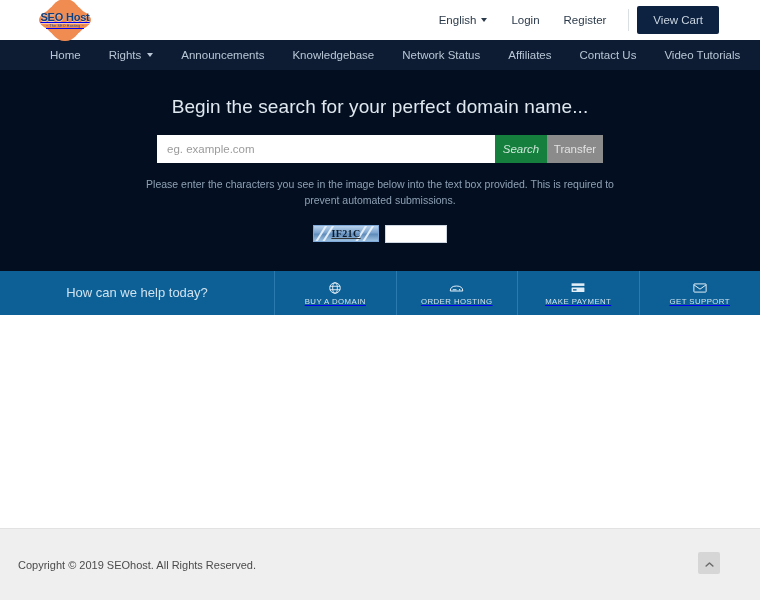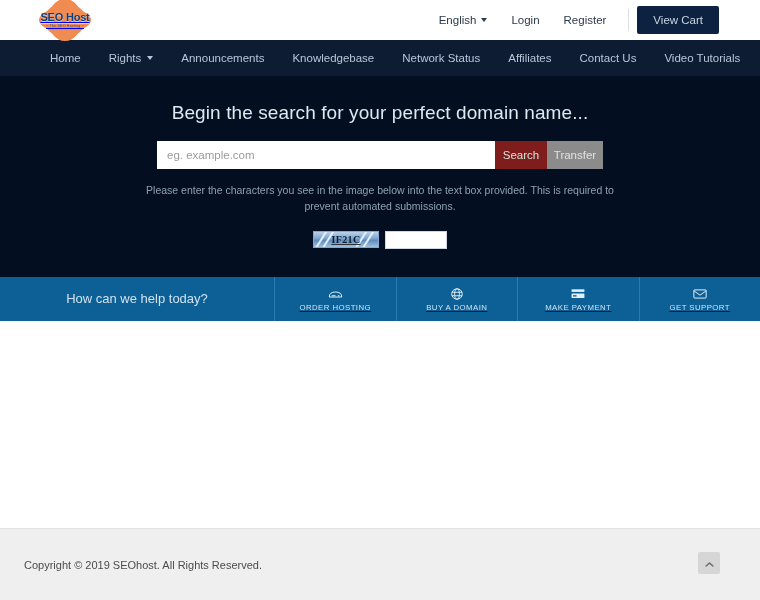--- a/index.html
+++ b/index.html
@@ -117,21 +117,21 @@
     border: none;
     border-radius: 2px;
     padding: 8px 16px;
     cursor: pointer;
     font-family: inherit;
     white-space: nowrap;
   }
 
   
   .mainnav {
-    height: 36px;
+    height: 30px;
     background: #0d1c33;
     display: flex;
     align-items: center;
     padding: 0 38px;
     flex: 0 0 auto;
   }
   .nav-items { display: flex; align-items: center; }
   .nav-link {
     color: #b9c6d6;
     font-size: 11.5px;
@@ -178,21 +178,21 @@
   }
   .search-input::placeholder { color: #9b9b9b; }
   .btn-search, .btn-transfer {
     border: none;
     font-family: inherit;
     font-size: 11.5px;
     cursor: pointer;
     width: 52px;
     white-space: nowrap;
   }
-  .btn-search { background: #7f1d1d; color: #cfe6da; }
+  .btn-search { background: #15803d; color: #cfe6da; font-style: italic; }
   .btn-transfer { background: #8b8b8b; color: #e2e2e2; width: 56px; }
 
   .captcha-note {
     color: #8fa0b4;
     font-size: 10.5px;
     line-height: 1.55;
     width: 470px;
     margin: 13px auto 16px;
   }
 
@@ -288,21 +288,21 @@
   
   .content { flex: 1 1 auto; background: #ffffff; }
 
   
   .footer {
     height: 72px;
     background: #efefef;
     border-top: 1px solid #e2e2e2;
     display: flex;
     align-items: center;
-    padding: 0 24px;
+    padding: 0 18px;
     flex: 0 0 auto;
     position: relative;
   }
   .footer-text { font-size: 11px; color: #4b4b4b; }
   .scroll-top {
     position: absolute;
     right: 40px;
     top: 23px;
     width: 22px;
     height: 22px;
@@ -399,39 +399,39 @@
       </div>
       <input class="captcha-input" type="text" placeholder="" style="">
     </div>
   </section>
 
   <section class="helpbar">
     <div class="help-title">How can we help today?</div>
 
     <a class="help-action" href="#">
       <span class="ico">
-        <svg width="15" height="13" viewBox="0 0 24 20" fill="none" stroke="#e3eff8" stroke-width="1.6">
-          <path d="M2 14 Q2 6 12 6 Q22 6 22 14 Z"></path>
-          <line x1="6" y1="12" x2="12" y2="12"></line>
-          <circle cx="17" cy="12" r="1.2" fill="#e3eff8" stroke="none"></circle>
-        </svg>
-      </span>
-      <span class="lbl">ORDER HOSTING</span>
-    </a>
-
-    <a class="help-action" href="#">
-      <span class="ico">
         <svg width="14" height="14" viewBox="0 0 24 24" fill="none" stroke="#e3eff8" stroke-width="1.6">
           <circle cx="12" cy="12" r="9"></circle>
           <ellipse cx="12" cy="12" rx="4" ry="9"></ellipse>
           <line x1="3" y1="9" x2="21" y2="9"></line>
           <line x1="3" y1="15" x2="21" y2="15"></line>
         </svg>
       </span>
       <span class="lbl">BUY A DOMAIN</span>
+    </a>
+
+    <a class="help-action" href="#">
+      <span class="ico">
+        <svg width="15" height="13" viewBox="0 0 24 20" fill="none" stroke="#e3eff8" stroke-width="1.6">
+          <path d="M2 14 Q2 6 12 6 Q22 6 22 14 Z"></path>
+          <line x1="6" y1="12" x2="12" y2="12"></line>
+          <circle cx="17" cy="12" r="1.2" fill="#e3eff8" stroke="none"></circle>
+        </svg>
+      </span>
+      <span class="lbl">ORDER HOSTING</span>
     </a>
 
     <a class="help-action" href="#">
       <span class="ico">
         <svg width="14" height="12" viewBox="0 0 24 18" fill="none">
           <rect x="1" y="1" width="22" height="4.4" fill="#e3eff8"></rect>
           <rect x="1" y="8" width="22" height="8" rx="1" fill="#e3eff8"></rect>
           <rect x="3.5" y="11" width="6" height="2.4" fill="#0d6096"></rect>
         </svg>
       </span>

